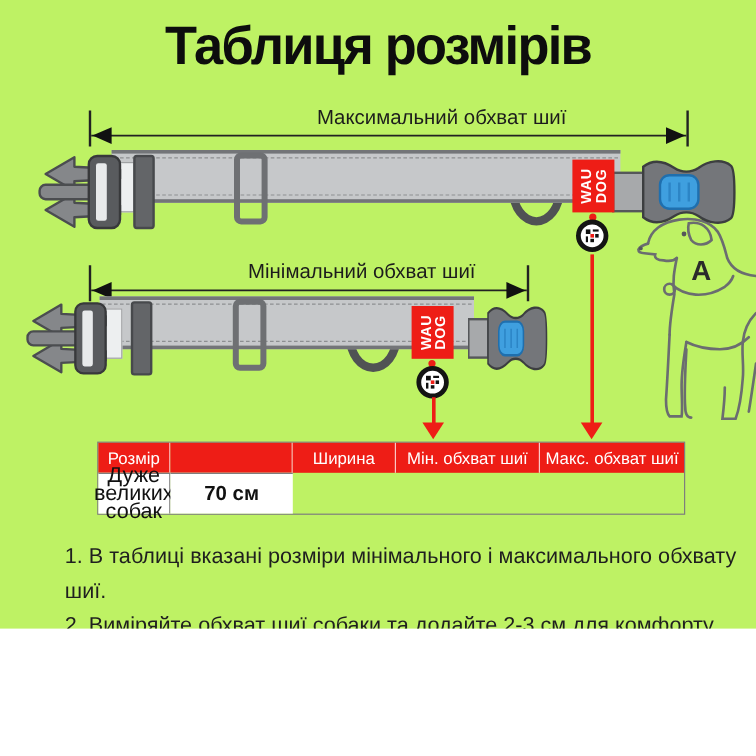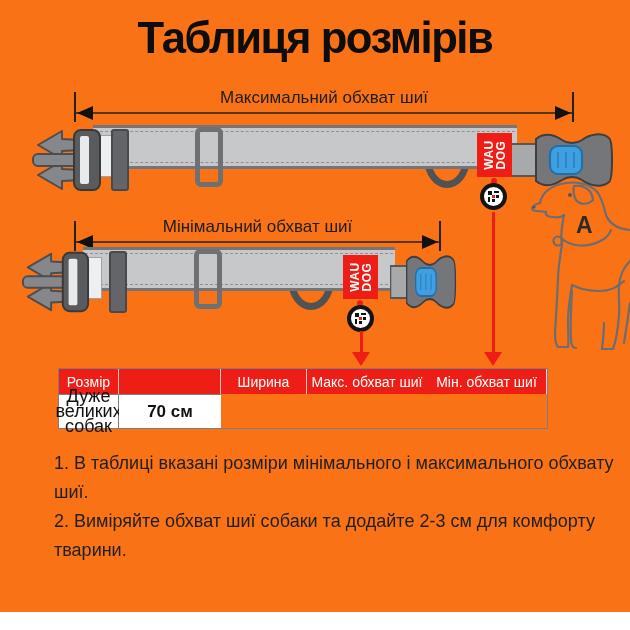--- a/index.html
+++ b/index.html
@@ -1,25 +1,25 @@
 <!DOCTYPE html>
 <html style="--accent-red: #ee1d16; --strap-gray: #c6c8ca; --hardware-gray: #7b7d80; --hardware-dark: #595b5e; --button-blue: #3f9fdf;"><head>
 <meta charset="utf-8">
 <style>
   html,body{margin:0;padding:0;background:#fff;}
-  #stage{position:relative;width:630px;height:612px;background:#f97316;overflow:hidden;
+  #stage{position:relative;width:630px;height:524px;background:#bef264;overflow:hidden;
          font-family:"Liberation Sans","DejaVu Sans",sans-serif;color:#161616;}
   .abs{position:absolute;}
 
   
   .page-title{top:12px;left:0;width:630px;text-align:center;font-size:45px;font-weight:bold;
               letter-spacing:-1.5px;color:#0d0d0d;transform:scaleX(.97);}
 
   
-  .dim-label{font-size:17px;color:#1c1c1c;text-align:center;}
+  .dim-label{font-size:17px;color:#1c1c1c;text-align:center;padding-left:44px;}
   .dim-svg line{stroke:#222;}
   .dim-svg polygon{fill:#111;}
 
   
   .collar{left:0;width:630px;height:70px;}
   .strap{position:absolute;height:38px;background:var(--strap-gray,#c6c8ca);
          border-top:3px solid #737578;border-bottom:3px solid #737578;z-index:1;}
   .strap::before{content:"";position:absolute;left:2px;right:2px;top:3px;bottom:3px;
          border-top:1px dashed #8d8f91;border-bottom:1px dashed #8d8f91;}
   .strap-fold{position:absolute;top:10px;height:40px;background:#edeff0;border:1px solid #9fa1a3;z-index:2;}
@@ -38,21 +38,21 @@
 
   
   .ptr-line{position:absolute;width:3px;background:var(--accent-red,#ee1d16);z-index:6;}
   .ptr-head{position:absolute;width:0;height:0;border-left:9px solid transparent;border-right:9px solid transparent;
             border-top:14px solid var(--accent-red,#ee1d16);z-index:6;}
 
   
   .dog-marker{font-size:23px;font-weight:bold;color:#2b2b2b;}
 
   
-  .size-table{left:58px;top:368px;display:grid;grid-template-columns:60px 102px 86px 120px 120px;
+  .size-table{left:81px;top:368px;display:grid;grid-template-columns:60px 102px 86px 120px 120px;
               border:1px solid #7e7e7e;z-index:7;}
   .th{height:25px;background:var(--accent-red,#ee1d16);color:#fff;font-size:14px;display:flex;
       align-items:center;justify-content:center;border-right:1px solid rgba(255,255,255,.75);}
   .th.last{border-right:none;}
   .td{height:33px;background:#fff;font-size:17px;font-weight:bold;color:#111;display:flex;align-items:center;
       justify-content:center;border-right:1px solid #7e7e7e;border-top:1px solid #7e7e7e;text-align:center;}
   .td.last{border-right:none;}
   .td.desc{font-weight:normal;font-size:18px;line-height:15px;padding:0 3px;}
 
   
@@ -190,22 +190,22 @@
     </g>
     <circle cx="54" cy="22" r="2" fill="#55575a"></circle>
     <circle cx="18" cy="34" r="1.6" fill="#55575a"></circle>
   </svg>
   <div class="abs dog-marker" style="left:576px;top:212px;">A</div>
 
   <div class="abs size-table">
     <div class="th">Розмір</div>
     <div class="th"></div>
     <div class="th">Ширина</div>
+    <div class="th">Мін. обхват шиї</div>
     <div class="th last">Макс. обхват шиї</div>
-    <div class="th">Мін. обхват шиї</div>
     <div class="td desc">Дуже великих собак</div>
     <div class="td last">70 см</div>
   </div>
 
   <div class="abs notes">
     <div>1. В таблиці вказані розміри мінімального і максимального обхвату шиї.</div>
     <div>2. Виміряйте обхват шиї собаки та додайте 2-3 см для комфорту тварини.</div>
   </div>
 
 </div>

